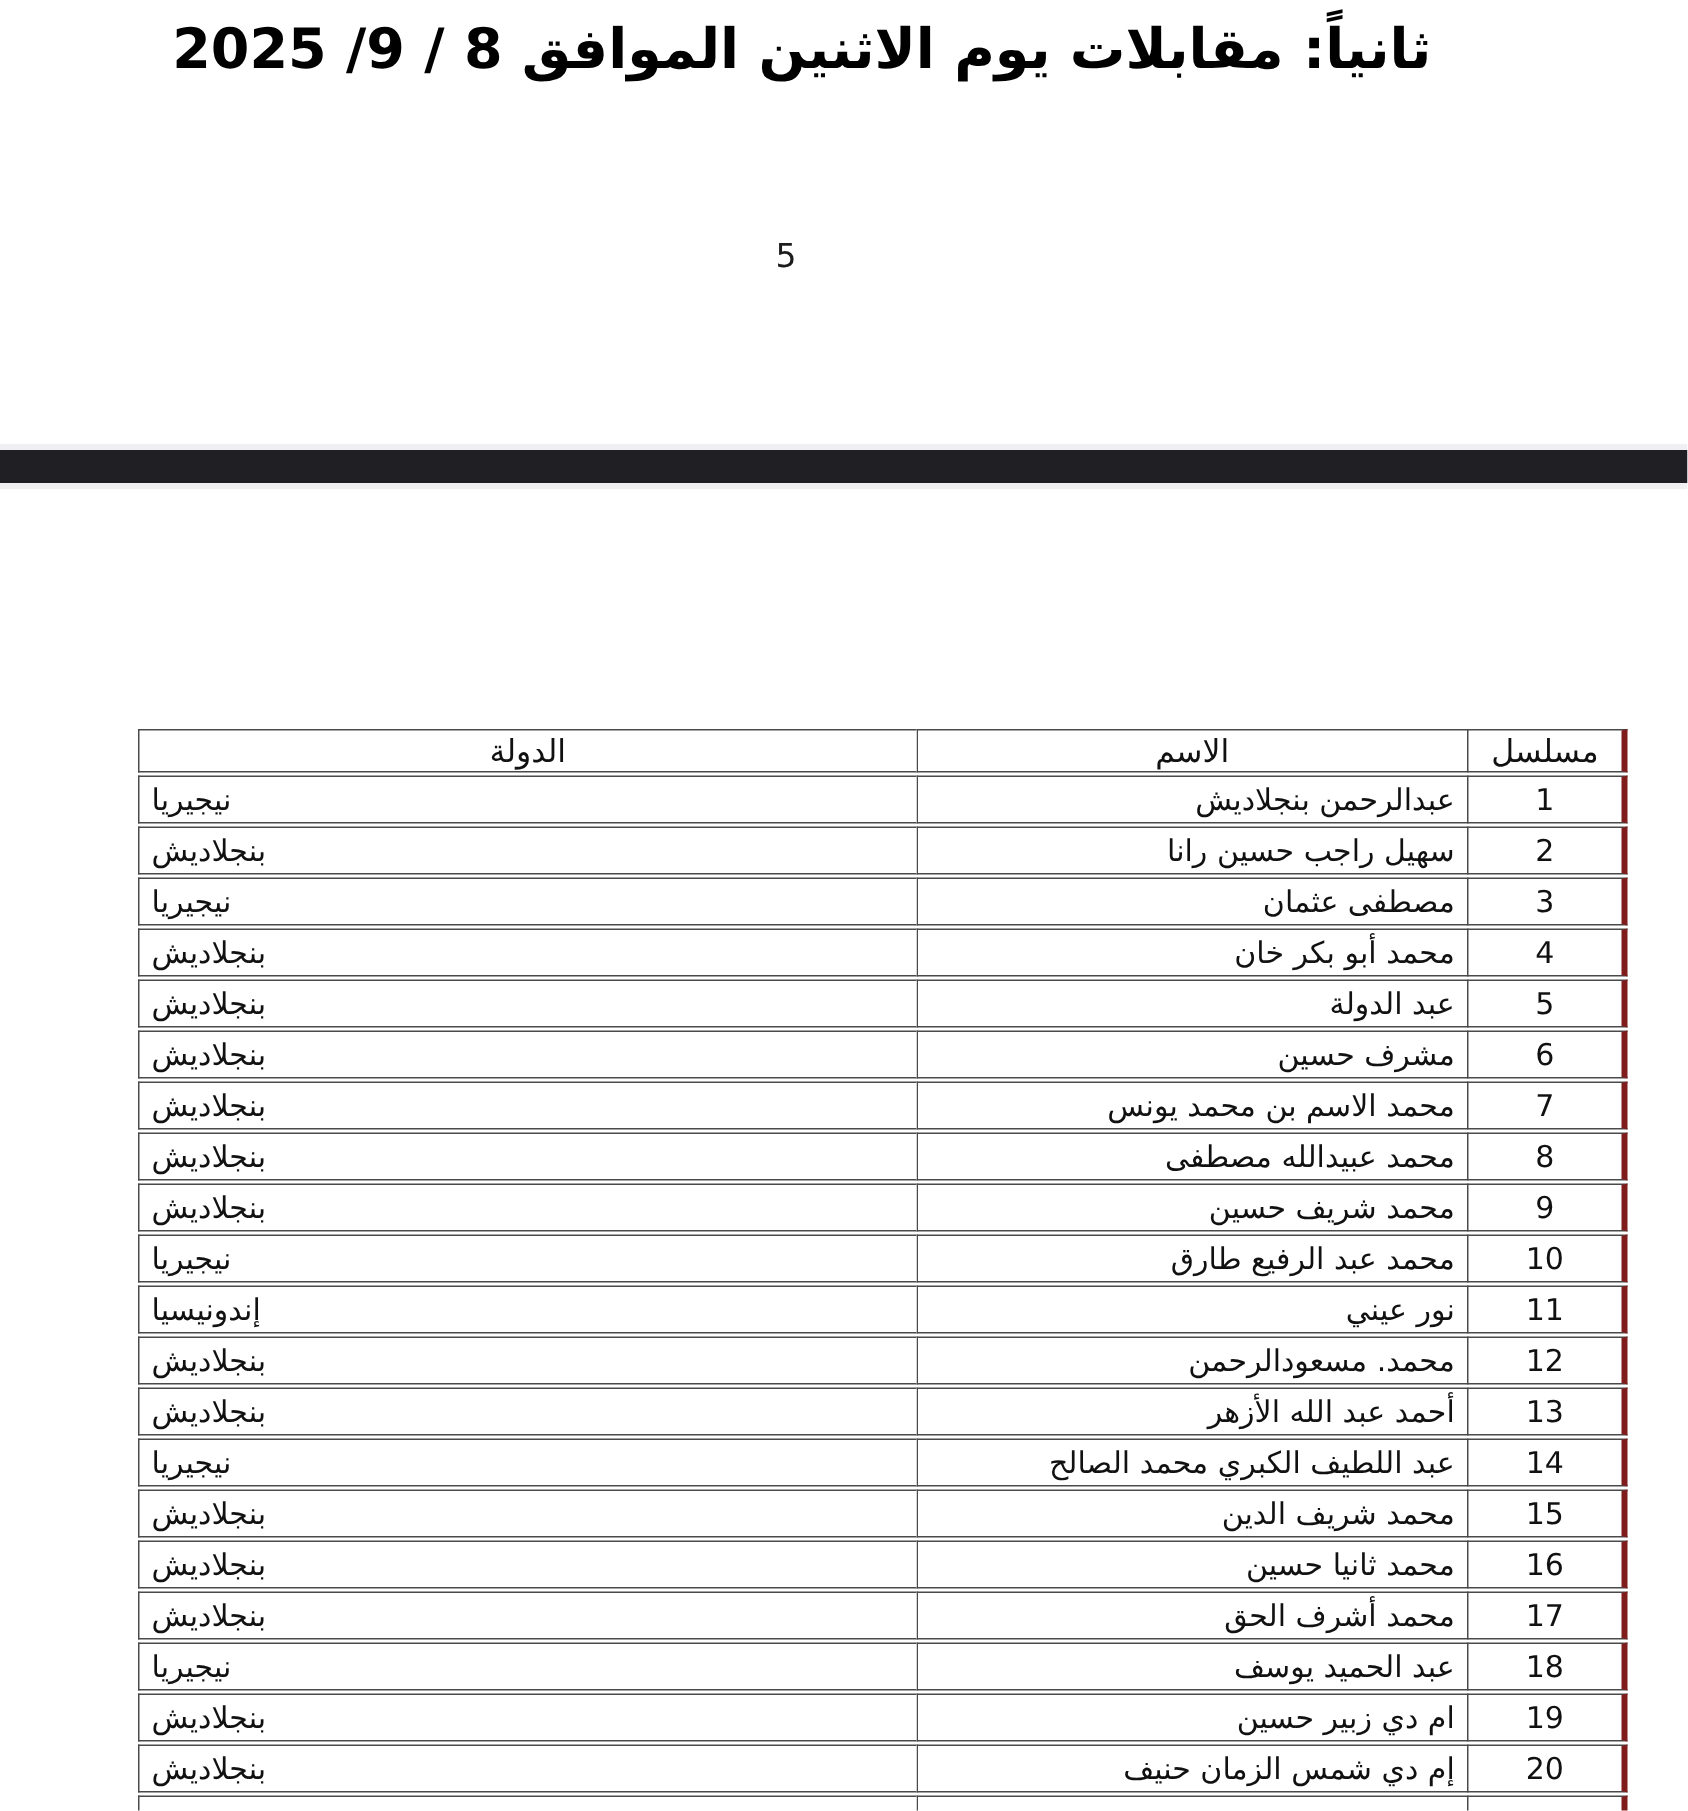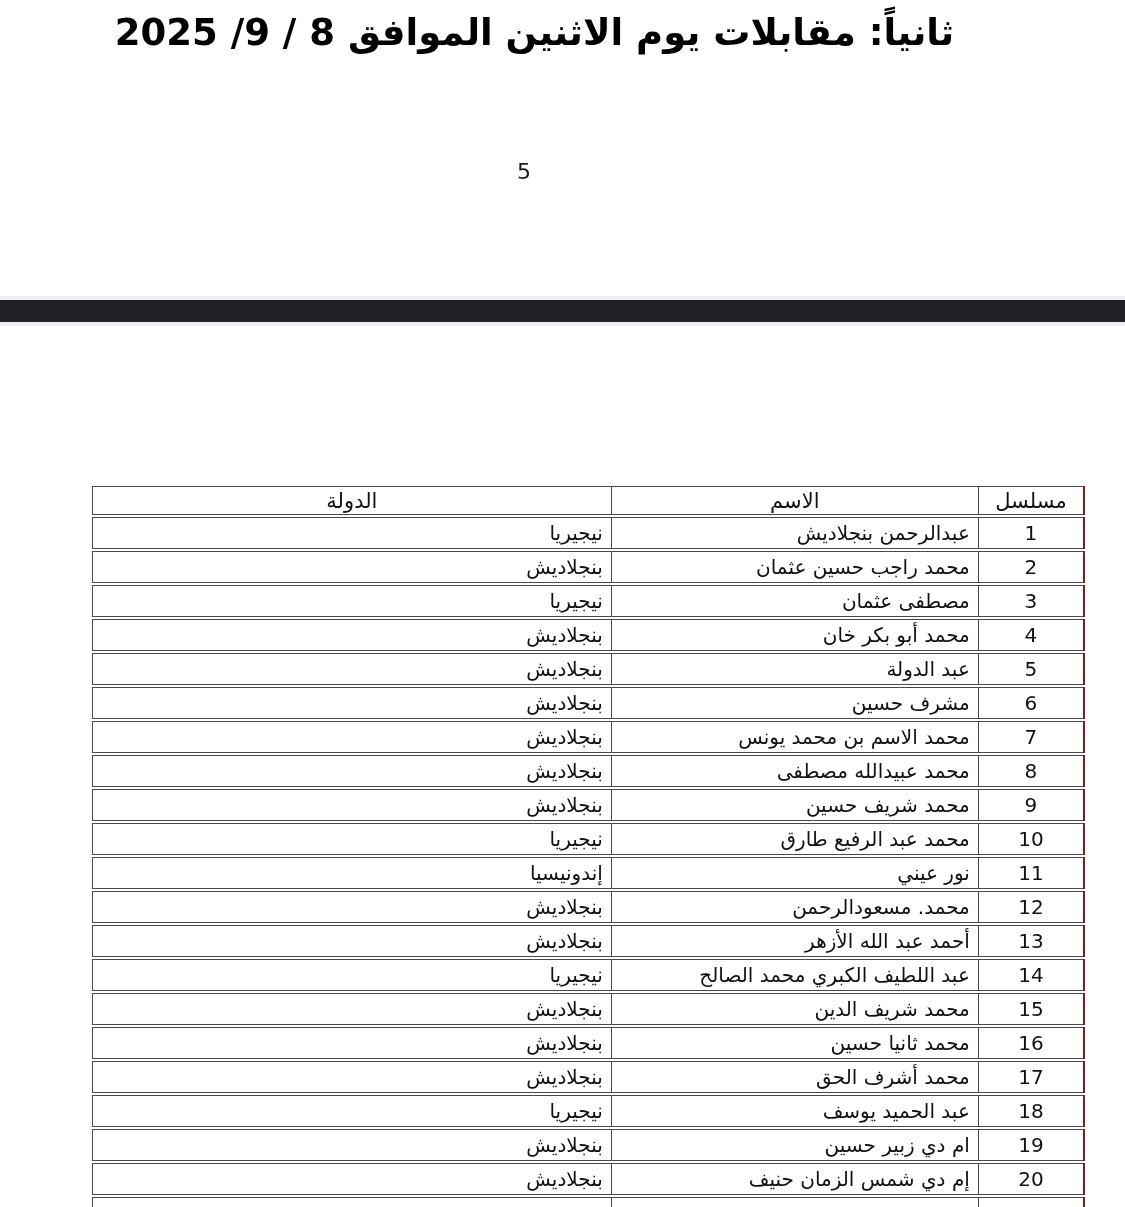--- a/index.html
+++ b/index.html
@@ -77,24 +77,24 @@
     background: #ffffff;
     font-weight: normal;
     padding: 0 8px;
     overflow: hidden;
     white-space: nowrap;
     vertical-align: middle;
   }
   table.roster th { height: 29px; font-size: 21px; text-align: center; padding: 0 12px; }
   table.roster td { height: 32px; font-size: 20px; }
 
-  .serial-cell  { width: 106px; border-right: 2px solid #7f1d1d; text-align: center; }
+  .serial-cell  { width: 106px; border-right: 4px solid #7f1d1d; text-align: center; }
   td.serial-cell { font-size: 23px; font-family: "DejaVu Sans", sans-serif; }
   .name-cell    { width: 363px; text-align: right; margin-top: 16px; }
-  .country-cell { width: 513px; text-align: right; }
+  .country-cell { width: 513px; text-align: left; }
 </style>
 </head>
 <body>
 
 <div>
 
   <div class="doc-title">ثانياً:  مقابلات يوم الاثنين الموافق  8 / 9/ 2025</div>
 
   <div class="page-number">5</div>
 
@@ -111,21 +111,21 @@
       </tr>
     </thead>
     <tbody>
         <tr>
           <td class="serial-cell">1</td>
           <td class="name-cell">عبدالرحمن بنجلاديش</td>
           <td class="country-cell">نيجيريا</td>
         </tr>
         <tr>
           <td class="serial-cell">2</td>
-          <td class="name-cell">محمد راجب حسين عثمان</td>
+          <td class="name-cell">سهيل راجب حسين رانا</td>
           <td class="country-cell">بنجلاديش</td>
         </tr>
         <tr>
           <td class="serial-cell">3</td>
           <td class="name-cell">مصطفى عثمان</td>
           <td class="country-cell">نيجيريا</td>
         </tr>
         <tr>
           <td class="serial-cell">4</td>
           <td class="name-cell">محمد أبو بكر خان</td>

